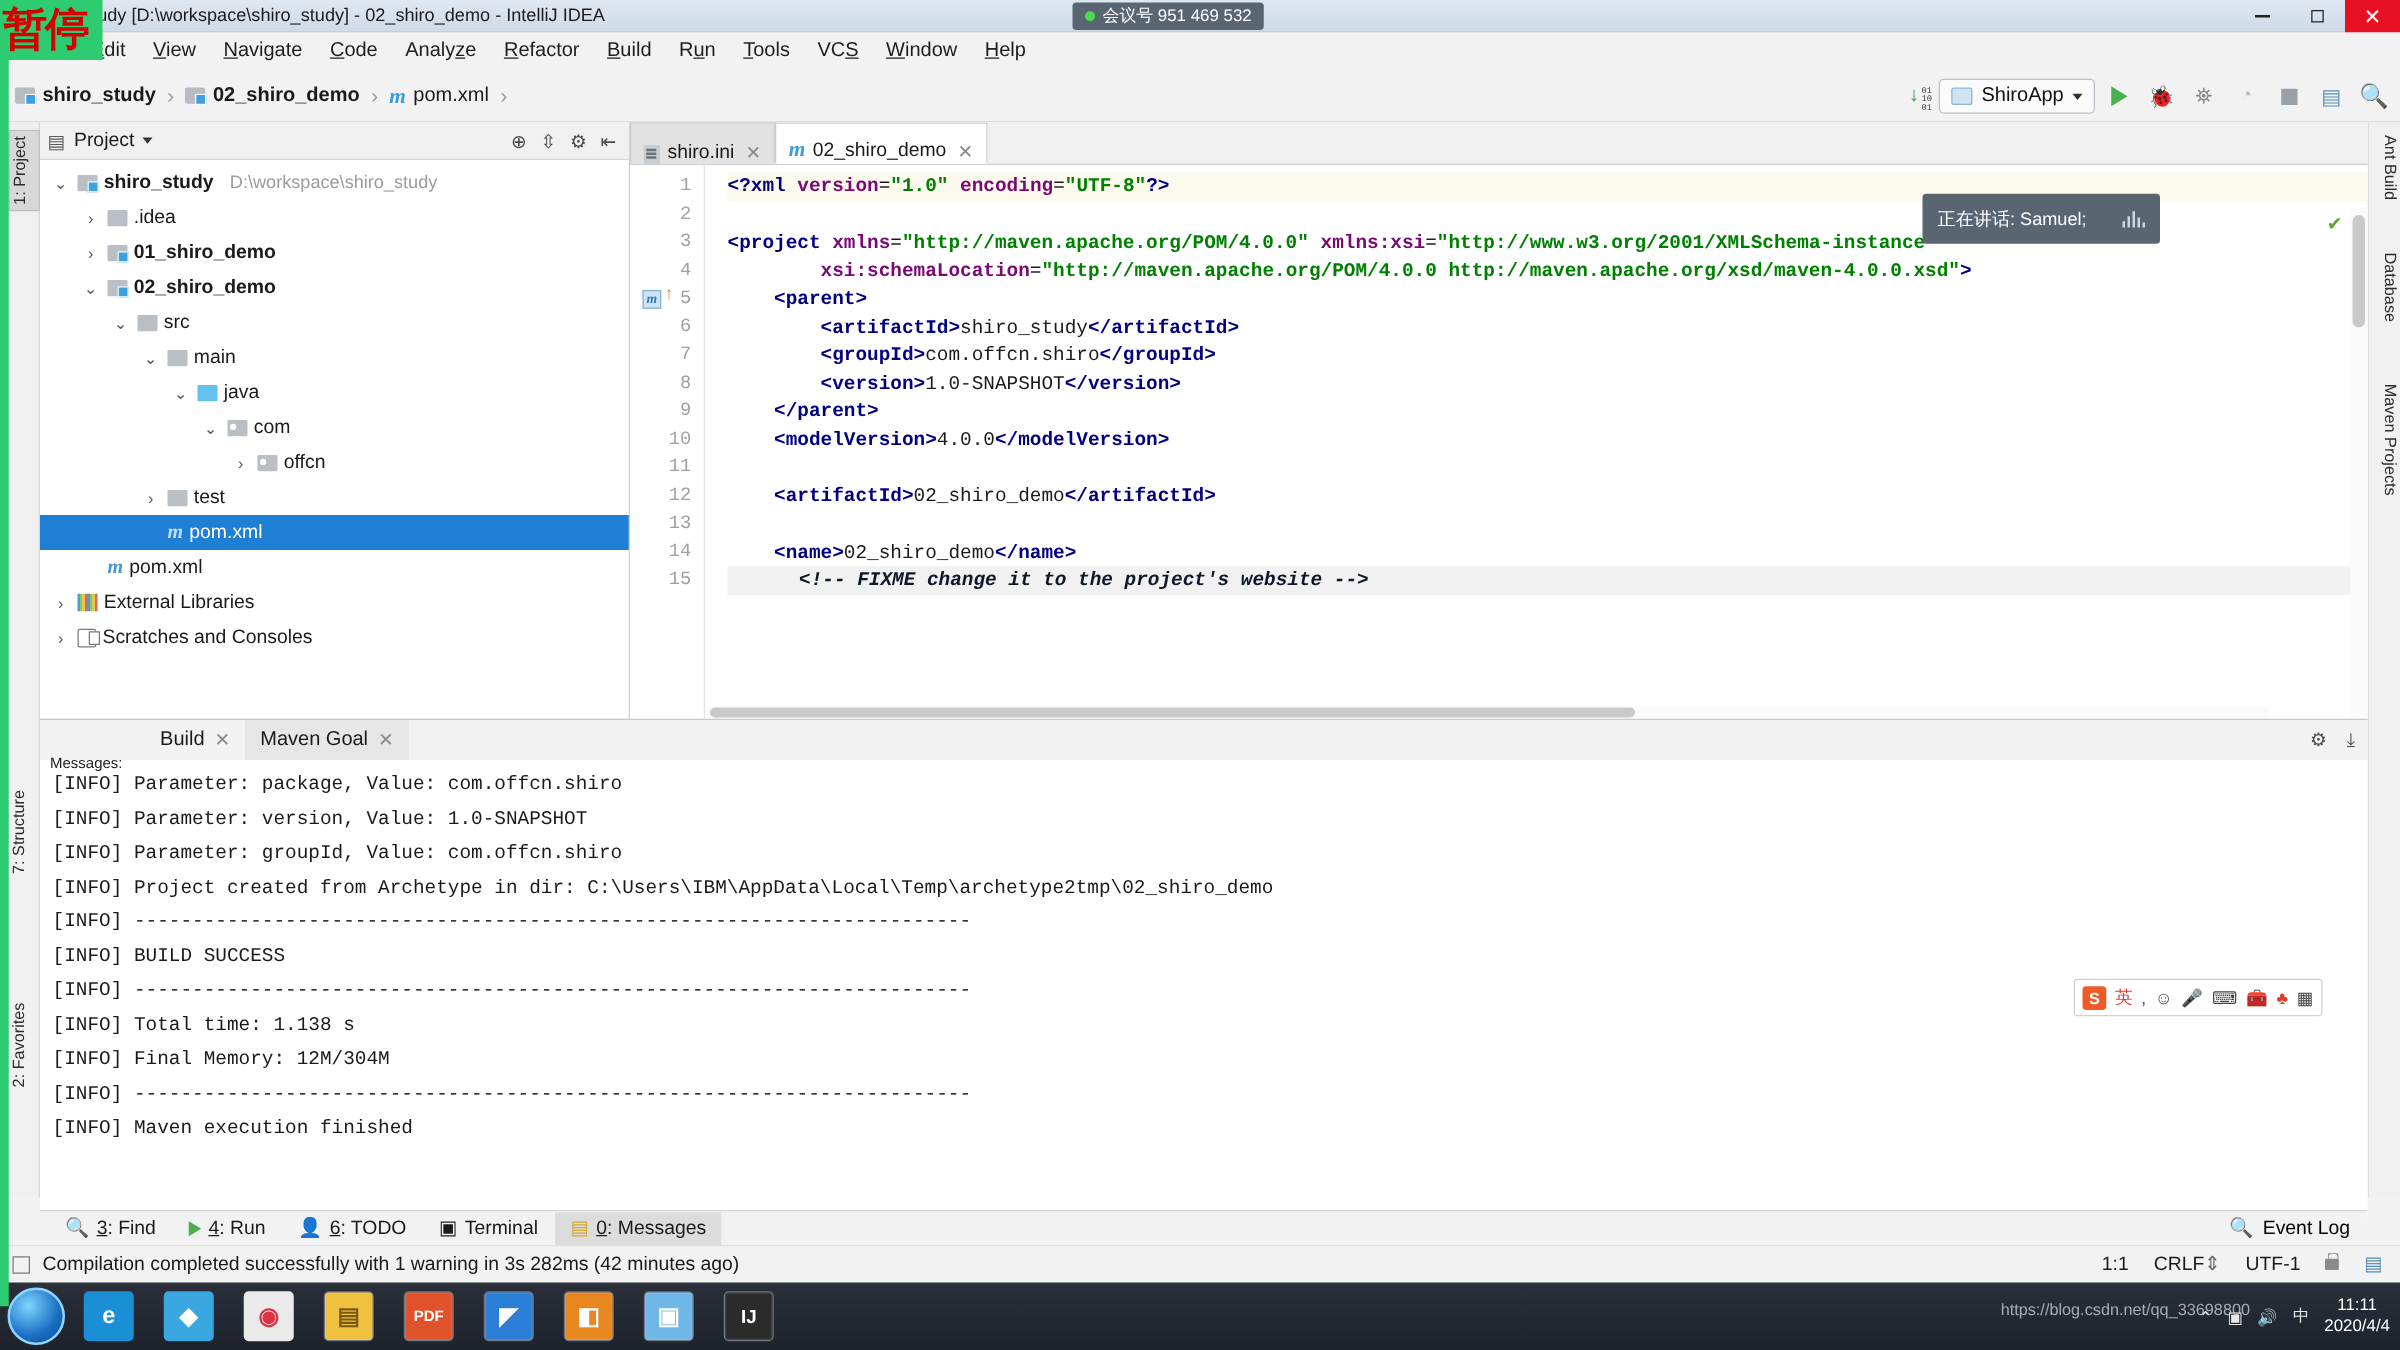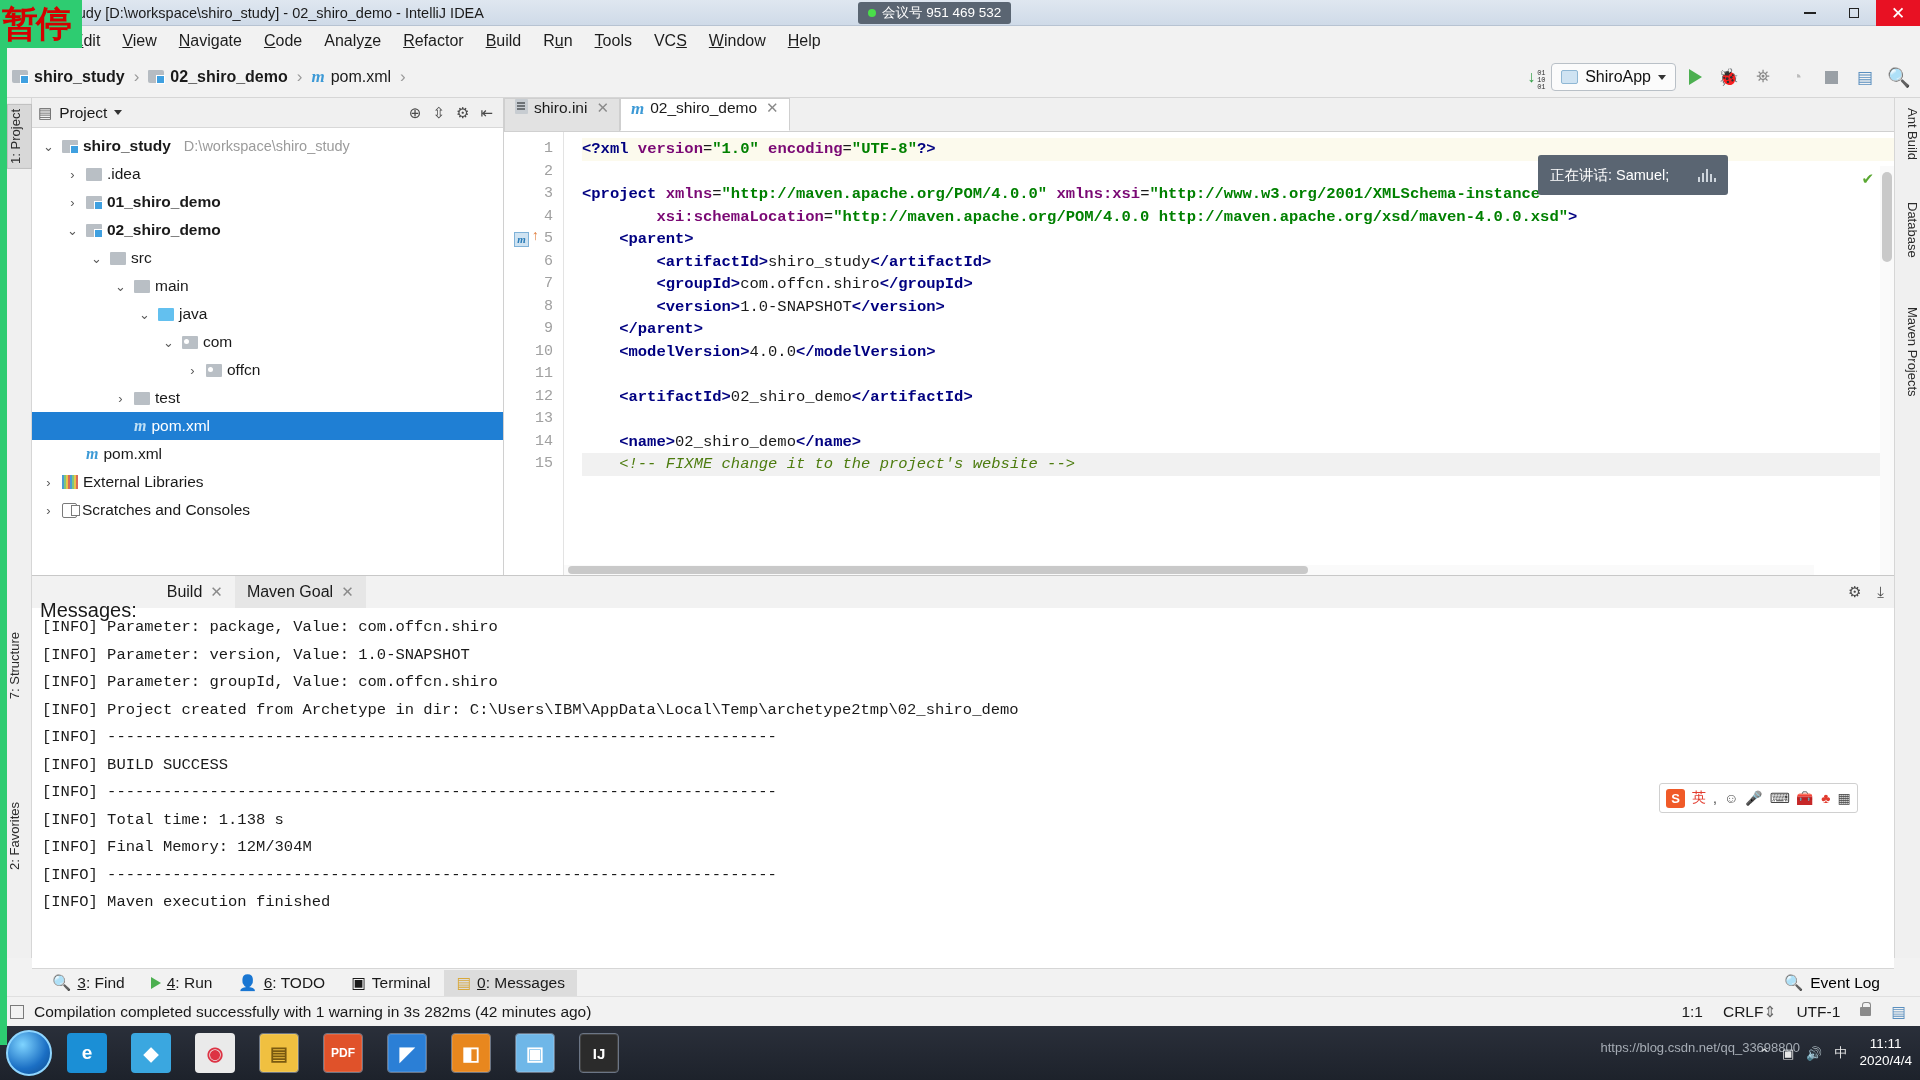--- a/index.html
+++ b/index.html
@@ -163,21 +163,21 @@
     position: absolute; left: 196px; top: 432px; width: 0; height: 0; z-index: 40;
     border-left: 2px solid transparent;
   }
 
   
   .editor-area {
     position: absolute; left: 504px; top: 98px; width: 1390px; height: 477px; background: #fff;
   }
   .tabs-row { height: 34px; background: #f0f0f0; display: flex; align-items: flex-end; border-bottom: 1px solid #d0d0d0; }
   .etab {
-    height: 33px; display: flex; align-items: flex-start; gap: 6px; padding: 0 10px;
+    height: 33px; display: flex; align-items: flex-end; gap: 6px; padding: 0 10px;
     font-size: 15.5px; color: #1a1a1a; background: #e2e2e2; border: 1px solid #cfcfcf; border-bottom: none;
   }
   .etab.active { background: #fff; border-bottom: 1px solid #fff; }
   .etab .x { color: #8a8a8a; font-size: 15px; margin-left: 3px; }
   .ini-ic { width:13px;height:15px;background:#c7ccd1;border-radius:1px;position:relative;flex:none; }
   .ini-ic::before{content:'';position:absolute;left:2px;top:3px;width:8px;height:1.5px;background:#6d7276;box-shadow:0 3px 0 #6d7276,0 6px 0 #6d7276;}
 
   .code-wrap { position: relative; height: 443px; background: #fff; overflow: hidden; display: flex; }
   .gutter {
     width: 60px; background: #fff; border-right: 1px solid #e3e3e3; flex: none;
@@ -196,21 +196,21 @@
     flex: 1; padding-top: 6px; padding-left: 18px;
     font-family: "Liberation Mono", monospace; font-size: 15.5px; white-space: pre; overflow: hidden;
   }
   .cline { height: 22.5px; line-height: 22.5px; }
   .cline.hl { background: #fcfaed; }
   .cline.hl2 { background: #f1f1f1; }
   .tg { color: #000080; font-weight: bold; }
   .at { color: #7a0874; font-weight: bold; }
   .st { color: #008000; font-weight: bold; }
   .tx { color: #1a1a1a; }
-  .cm { color: #4d7c0f; font-style: italic; font-weight: normal; }
+  .cm { color: #0f172a; font-style: italic; font-weight: bold; margin-left: 20px; }
 
   .code-scroll-v {
     position: absolute; right: 0; top: 34px; width: 14px; height: 443px; background: #fafafa;
   }
   .csv-thumb { position:absolute; right:2px; top:6px; width:10px; height:90px; background:#c9c9c9; border-radius:5px; }
   .code-scroll-h { position: absolute; left: 60px; bottom: 0; height: 10px; width: 1250px; background:#fafafa; }
   .csh-thumb { position:absolute; left:4px; top:1px; width:740px; height:8px; background:#c9c9c9; border-radius:4px; }
   .check-ok { position: absolute; right: 20px; top: 38px; color: #5aa832; font-size: 15px; }
 
   
@@ -221,21 +221,21 @@
   }
   .tip-wave { margin-left: auto; display:flex; align-items:flex-end; gap:2px; height:14px; }
   .tip-wave i { display:block; width:2px; background:#cfd6dd; }
 
   
   .msg-panel {
     position: absolute; left: 32px; top: 575px; width: 1862px; height: 400px;
     background: #fff; border-top: 1px solid #c8c8c8;
   }
   .msg-head { height: 32px; background: #f2f2f2; display: flex; align-items: center; padding-left: 8px; position: relative; }
-  .msg-label { font-size: 20px; color: #1a1a1a; margin-right: 18px; margin-top: 36px; }
+  .msg-label { font-size: 12px; color: #1a1a1a; margin-right: 18px; margin-top: 36px; }
   .mtab { display: flex; align-items: center; gap: 8px; padding: 4px 12px; font-size: 16px; color: #1a1a1a; height: 32px; }
   .mtab.active { background: #e6e6e6; }
   .mtab .x { color: #8a8a8a; font-size: 15px; }
   .msg-head-right { position:absolute; right: 10px; display:flex; align-items:center; gap:16px; }
   .msg-body {
     height: 368px; overflow: hidden; padding: 6px 0 0 10px; background: #fff;
     font-family: "Liberation Mono", monospace; font-size: 15.5px; color: #1a1a1a;
   }
   .mline { height: 27.5px; line-height: 27.5px; white-space: pre; }
 

